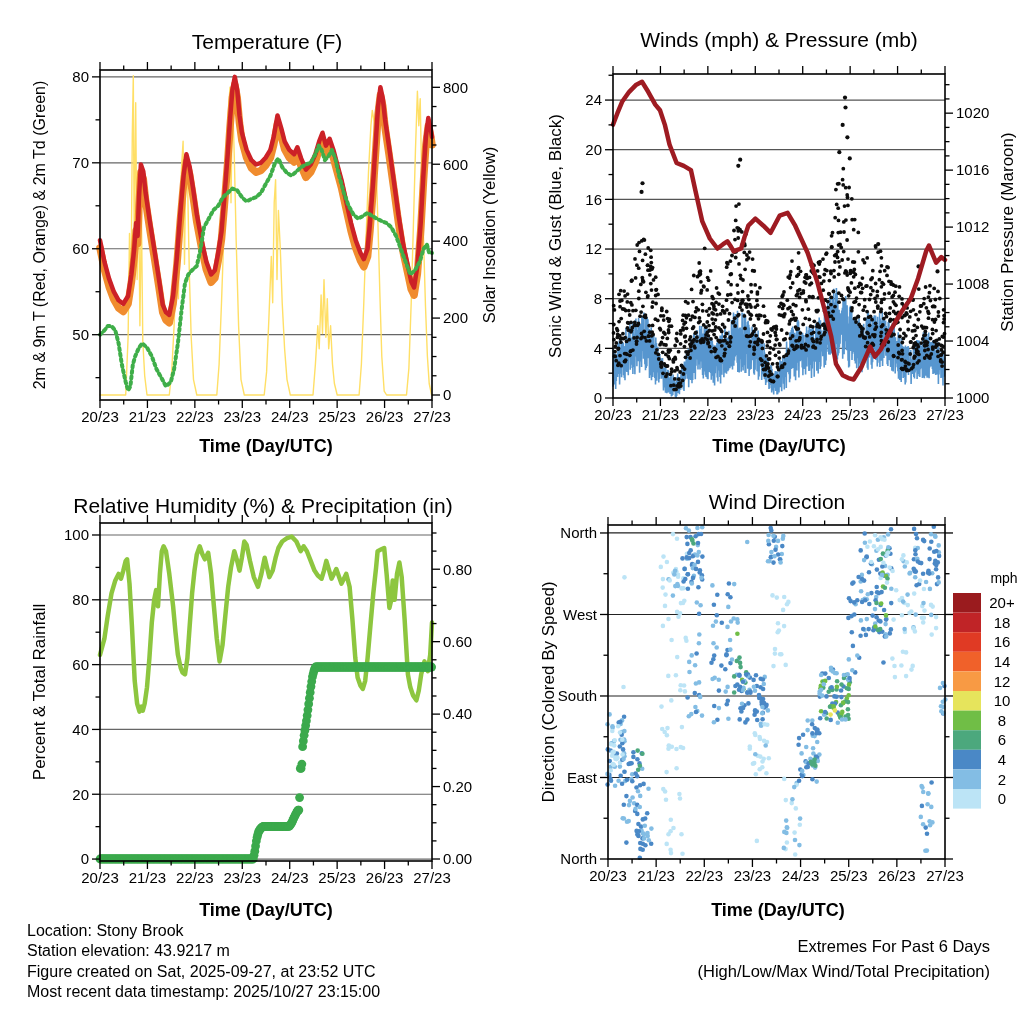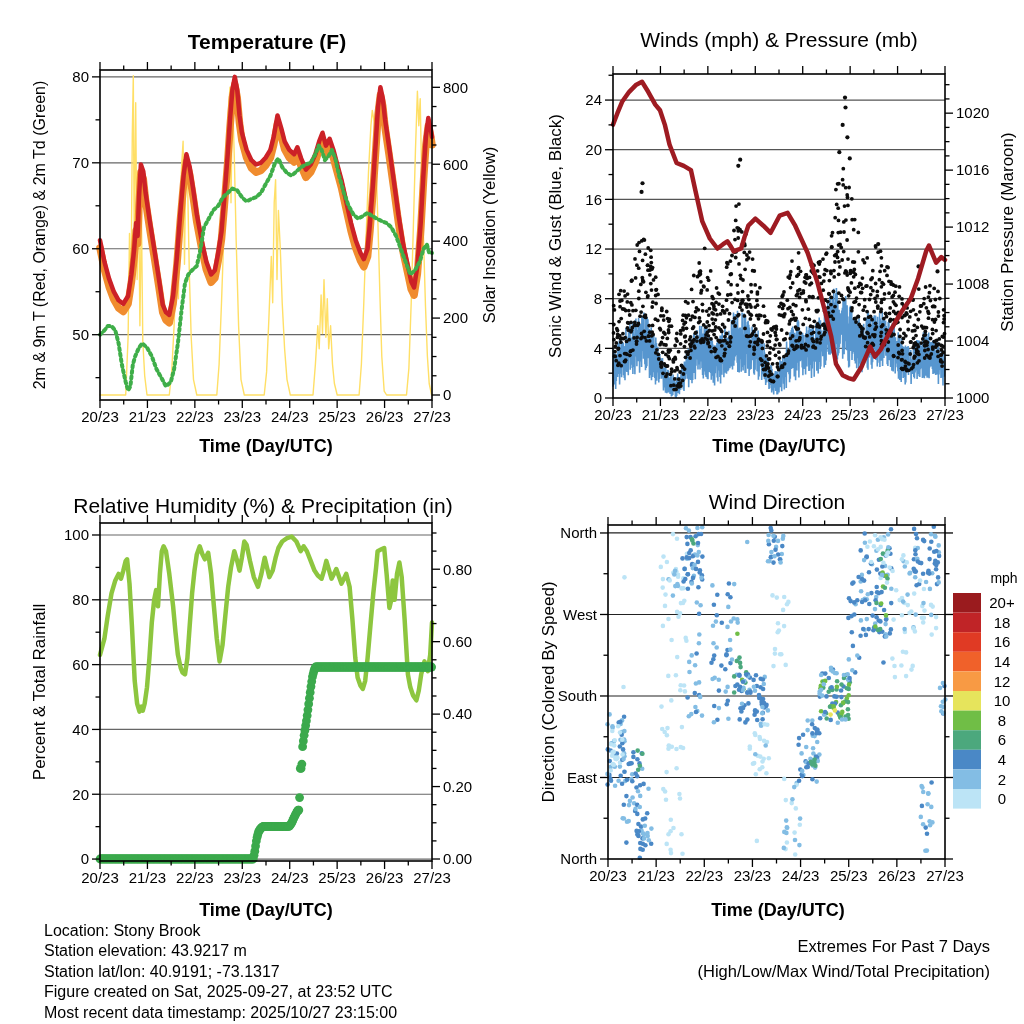--- a/index.html
+++ b/index.html
@@ -5,21 +5,21 @@
   html,body{margin:0;padding:0;background:#fff;}
   .stage{position:relative;width:1024px;height:1024px;background:#ffffff;
          font-family:"Liberation Sans", sans-serif;color:#000;overflow:hidden;}
   .stage svg{position:absolute;left:0;top:0;}
   .lab{position:absolute;transform:translate(-50%,-50%);white-space:nowrap;}
   .vlab{position:absolute;transform:translate(-50%,-50%) rotate(-90deg);white-space:nowrap;}
   .ctitle{font-size:21px;}
   .axlab{font-size:18px;font-weight:bold;}
   .ylab{font-size:16.5px;}
   .small{font-size:14px;}
-  .footer{position:absolute;left:44px;top:921px;font-size:16px;line-height:20.4px;}
+  .footer{position:absolute;left:27px;top:921px;font-size:16px;line-height:20.4px;}
   .extremes{position:absolute;left:560px;top:934px;width:430px;text-align:right;
             font-size:16.5px;line-height:24.5px;}
   .extremes .vals{font-weight:bold;}
 </style>
 </head>
 <body>
 
 <div class="stage">
   <svg id="plot" width="1024" height="1024" viewBox="0 0 1024 1024">
       <line x1="100" x2="432" y1="334.6875" y2="334.6875" stroke="#666" stroke-width="1.2"></line>
@@ -2815,44 +2815,43 @@
       <rect x="953" y="730.2" width="28" height="19.6" fill="#4CA87D"></rect>
       <text x="1002" y="745.3" text-anchor="middle" font-size="15" fill="#000">6</text>
       <rect x="953" y="749.8" width="28" height="19.6" fill="#4A88C6"></rect>
       <text x="1002" y="764.8999999999999" text-anchor="middle" font-size="15" fill="#000">4</text>
       <rect x="953" y="769.4" width="28" height="19.6" fill="#83BDE4"></rect>
       <text x="1002" y="784.4999999999999" text-anchor="middle" font-size="15" fill="#000">2</text>
       <rect x="953" y="789" width="28" height="19.6" fill="#BCE4F6"></rect>
       <text x="1002" y="804.0999999999999" text-anchor="middle" font-size="15" fill="#000">0</text>
     </svg>
 
-  <div class="lab ctitle" style="left:267px;top:42px;font-weight:bold;">Temperature (F)</div>
+  <div class="lab ctitle" style="left:267px;top:42px;">Temperature (F)</div>
   <div class="lab ctitle" style="left:263px;top:506px;">Relative Humidity (%) &amp; Precipitation (in)</div>
   <div class="lab ctitle" style="left:779px;top:40px;">Winds (mph) &amp; Pressure (mb)</div>
   <div class="lab ctitle" style="left:777px;top:502px;">Wind Direction</div>
 
   <div class="lab axlab" style="left:266px;top:446px;">Time (Day/UTC)</div>
   <div class="lab axlab" style="left:779px;top:446px;">Time (Day/UTC)</div>
   <div class="lab axlab" style="left:266px;top:910px;">Time (Day/UTC)</div>
   <div class="lab axlab" style="left:778px;top:910px;">Time (Day/UTC)</div>
 
   <div class="vlab ylab" style="left:40px;top:235px;font-size:16px;">2m &amp; 9m T (Red, Orange) &amp; 2m Td (Green)</div>
   <div class="vlab ylab" style="left:489px;top:235px;">Solar Insolation (Yellow)</div>
   <div class="vlab ylab" style="left:556px;top:236px;font-size:17px;">Sonic Wind &amp; Gust (Blue, Black)</div>
   <div class="vlab ylab" style="left:1008px;top:232px;font-size:17px;">Station Pressure (Maroon)</div>
   <div class="vlab ylab" style="left:40px;top:692px;font-size:17px;">Percent &amp; Total Rainfall</div>
   <div class="vlab ylab" style="left:549px;top:692px;font-size:17px;">Direction (Colored By Speed)</div>
 
   <div class="lab small" style="left:1004px;top:578px;">mph</div>
 
   <div class="extremes">
-    <div>Extremes For Past 7 Days</div>
+    <div>Extremes For Past 6 Days</div>
     <div>(High/Low/Max Wind/Total Precipitation)</div>
   </div>
 
   <div class="footer">
     <div>Location: Stony Brook</div>
     <div>Station elevation: 43.9217 m</div>
-    <div>Station lat/lon: 40.9191; -73.1317</div>
     <div>Figure created on Sat, 2025-09-27, at 23:52 UTC</div>
     <div>Most recent data timestamp: 2025/10/27 23:15:00</div>
   </div>
 </div>
 
 </body></html>

